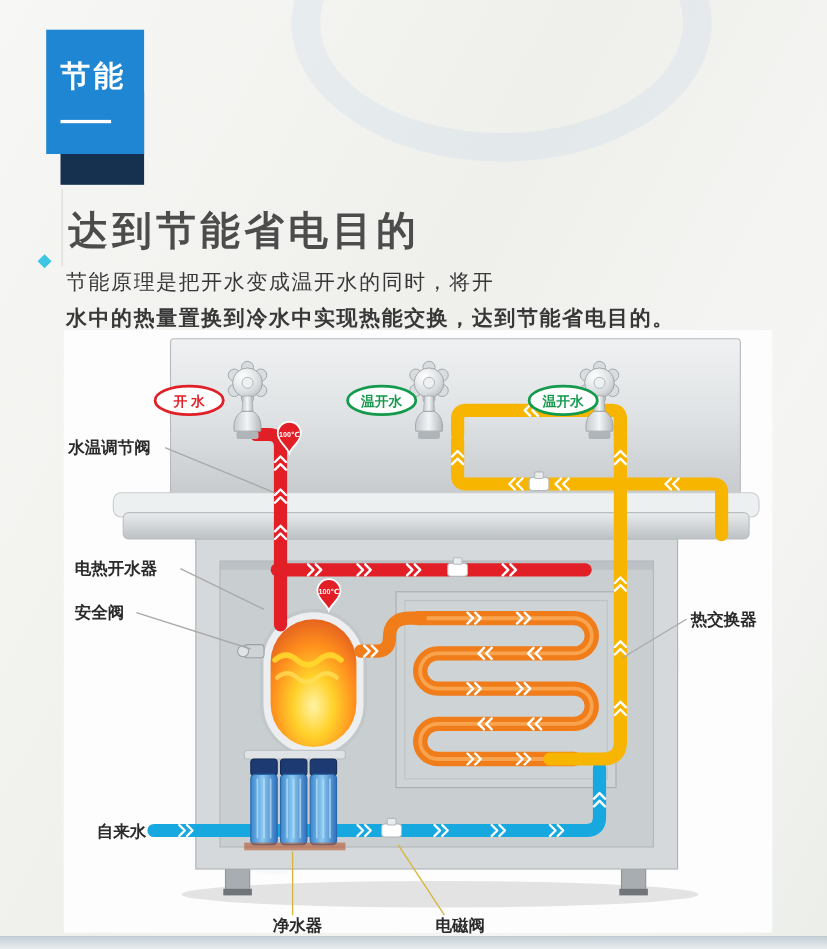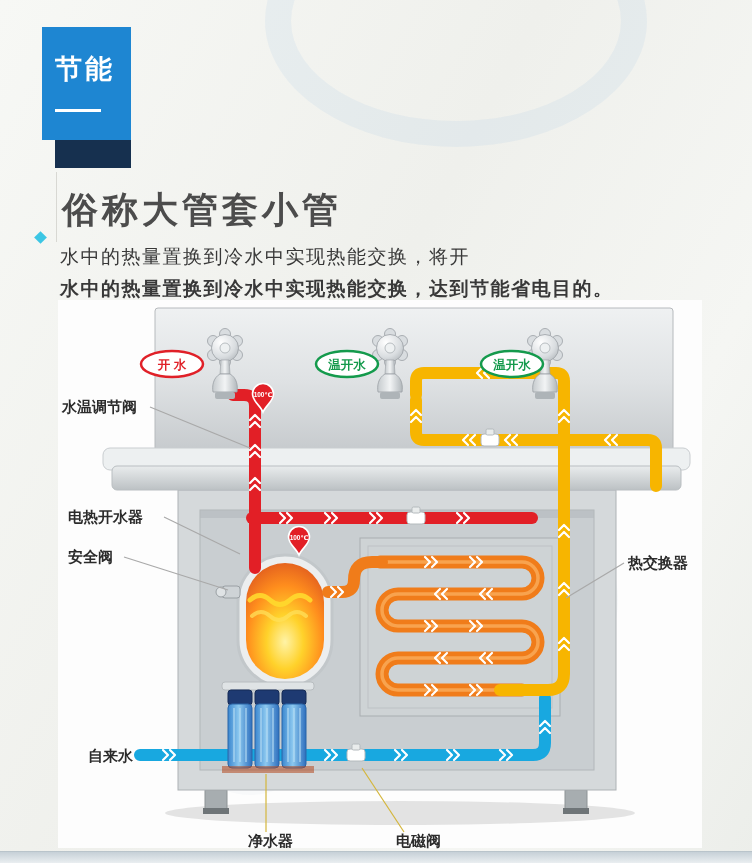--- a/index.html
+++ b/index.html
@@ -35,22 +35,22 @@
 
   <div class="badge-shadow"></div>
   <div class="badge">
     <div class="badge-text">节能</div>
     <div class="badge-line"></div>
   </div>
 
   <div class="vline"></div>
   <div class="accent-diamond"></div>
 
-  <h1 class="title">俗称大管套小管</h1>
-  <p class="desc l1">水中的热量置换到冷水中实现热能交换，将开</p>
+  <h1 class="title">达到节能省电目的</h1>
+  <p class="desc l1">节能原理是把开水变成温开水的同时，将开</p>
   <p class="desc l2">水中的热量置换到冷水中实现热能交换，达到节能省电目的。</p>
 
   <svg class="diagram" width="752" height="563" viewBox="0 0 752 563" xmlns="http://www.w3.org/2000/svg">
     <defs>
       <linearGradient id="steelV" x1="0" y1="0" x2="0" y2="1">
         <stop offset="0" stop-color="#eff1f2"></stop>
           <stop offset="0.5" stop-color="#dfe2e4"></stop>
           <stop offset="1" stop-color="#c6cacd"></stop>
       </linearGradient>
       <linearGradient id="counterG" x1="0" y1="0" x2="0" y2="1">

